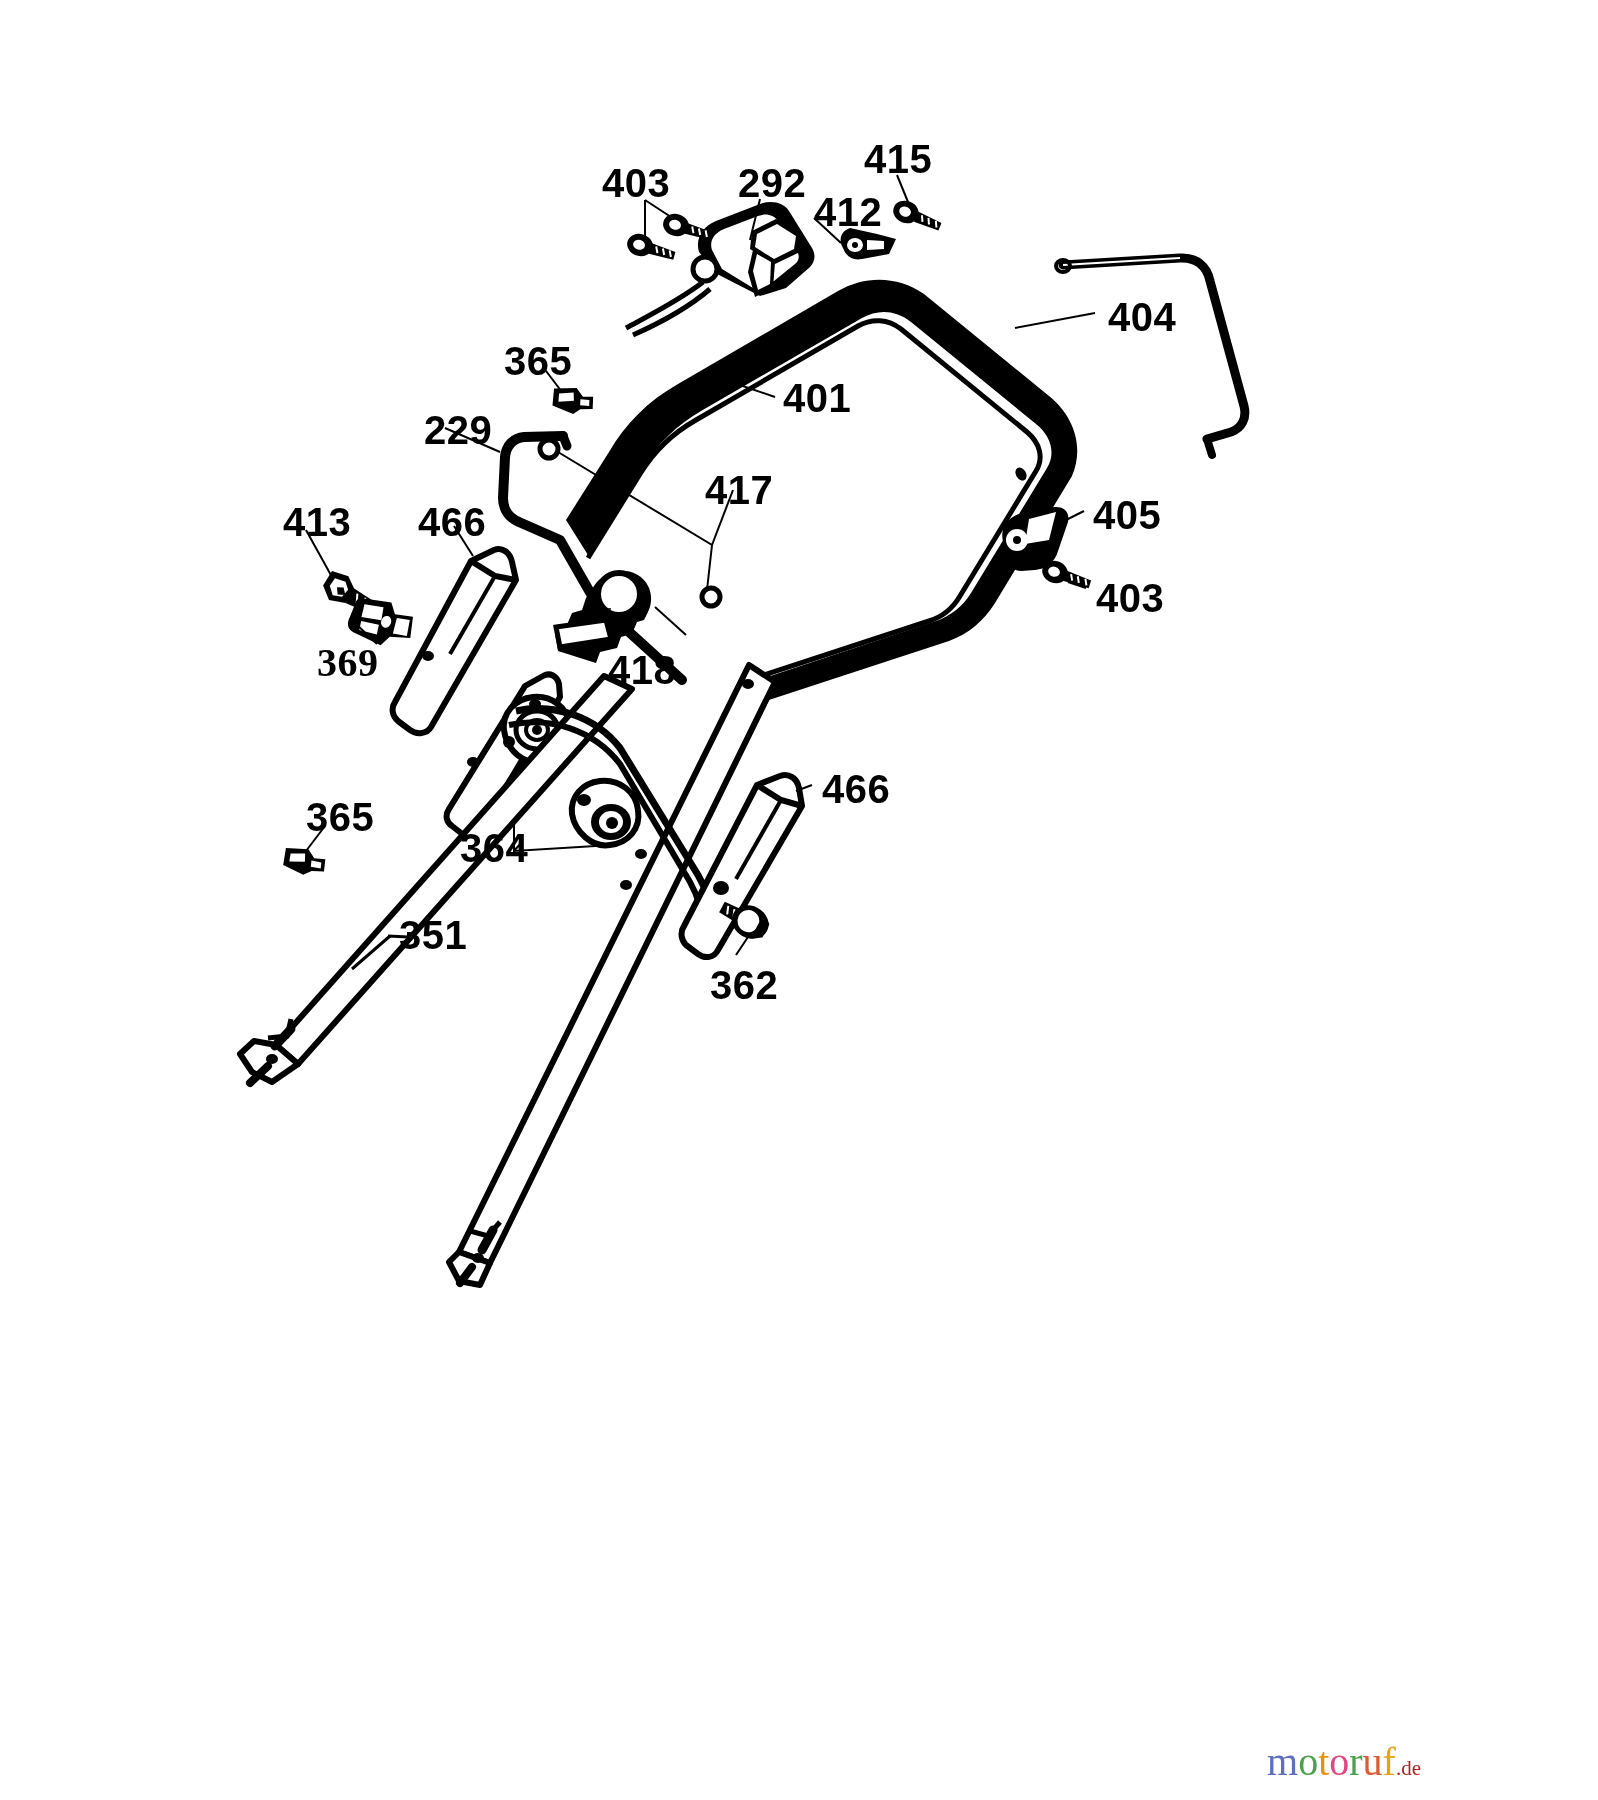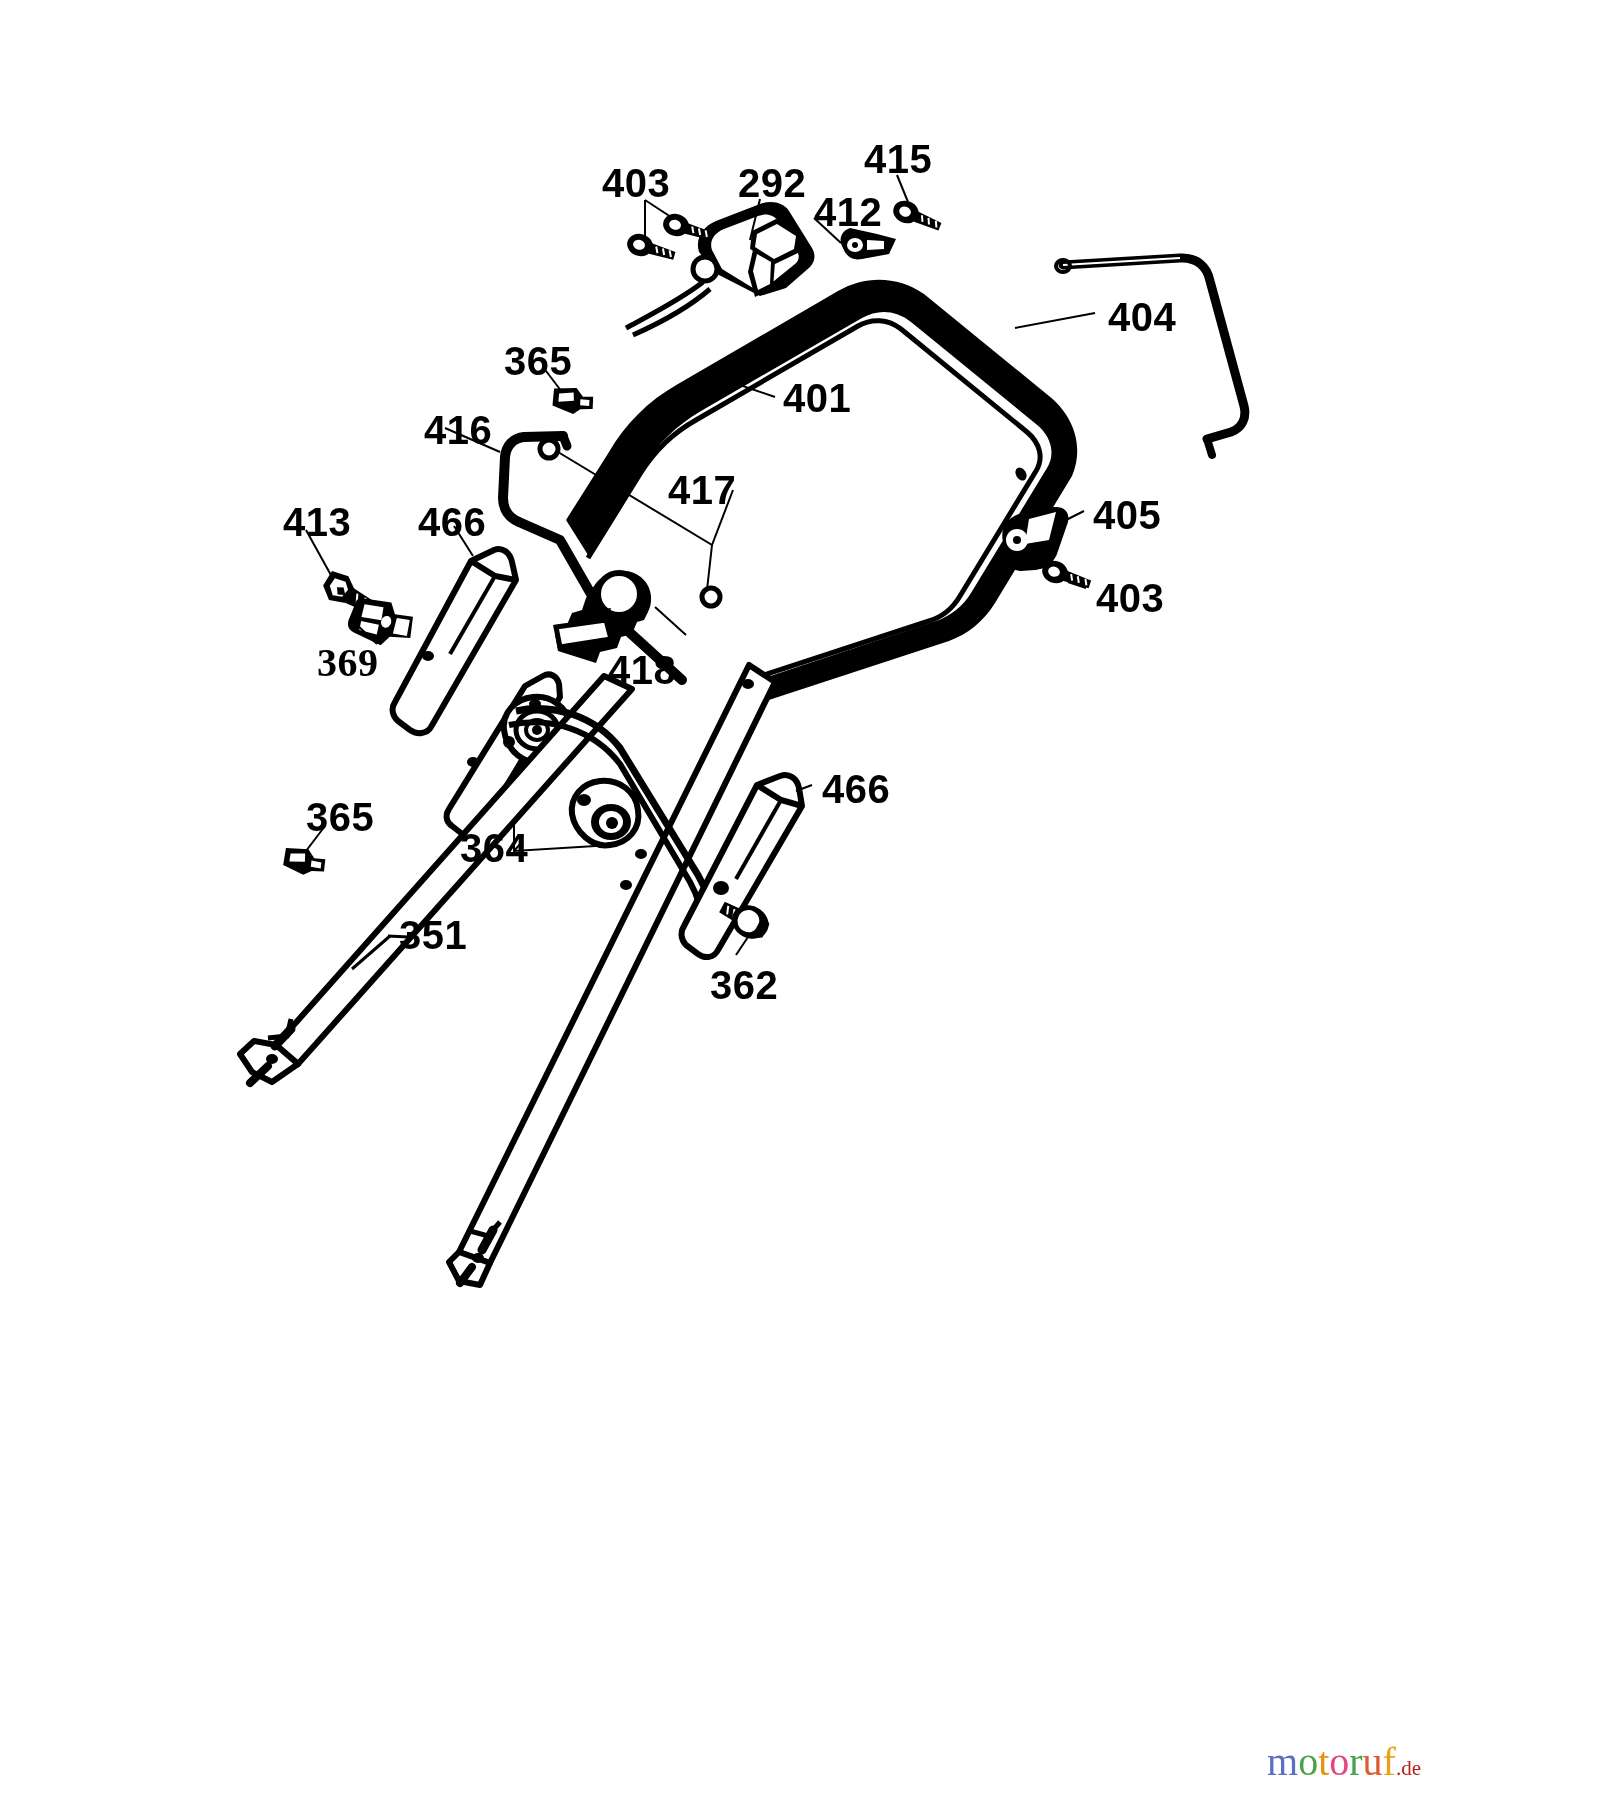--- a/index.html
+++ b/index.html
@@ -459,22 +459,22 @@
 
   </svg>
 
   <div class="callout" style="left:602px; top:163px;">403</div>
   <div class="callout" style="left:738px; top:163px;">292</div>
   <div class="callout" style="left:806px; top:192px;margin-left:8px;">412</div>
   <div class="callout" style="left:864px; top:139px;">415</div>
   <div class="callout" style="left:1108px; top:297px;">404</div>
   <div class="callout" style="left:504px; top:341px;">365</div>
   <div class="callout" style="left:783px; top:378px;">401</div>
-  <div class="callout" style="left:424px; top:410px;">416</div>
-  <div class="callout" style="left:668px; top:470px;">417</div>
+  <div class="callout" style="left:424px; top:410px;">229</div>
+  <div class="callout" style="left:705px; top:470px;">417</div>
   <div class="callout" style="left:1093px; top:495px;">405</div>
   <div class="callout" style="left:283px; top:502px;">413</div>
   <div class="callout" style="left:418px; top:502px;">466</div>
   <div class="callout" style="left:1096px; top:578px;">403</div>
   <div class="callout" style="left:317px; top:643px;font-family:Liberation Serif, serif;">369</div>
   <div class="callout" style="left:608px; top:650px;">418</div>
   <div class="callout" style="left:822px; top:769px;">466</div>
   <div class="callout" style="left:306px; top:797px;">365</div>
   <div class="callout" style="left:460px; top:828px;">364</div>
   <div class="callout" style="left:399px; top:915px;">351</div>

